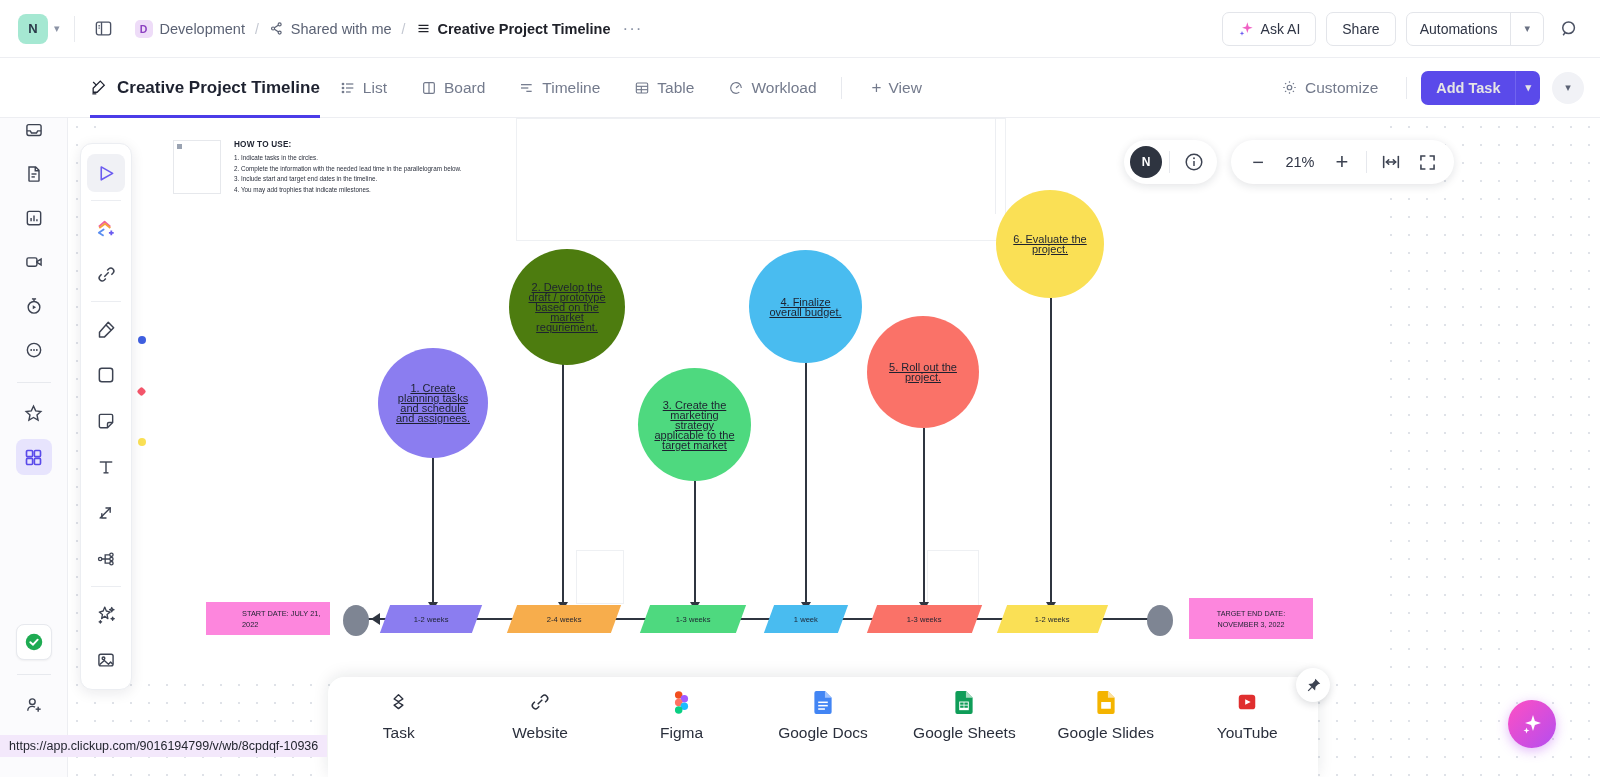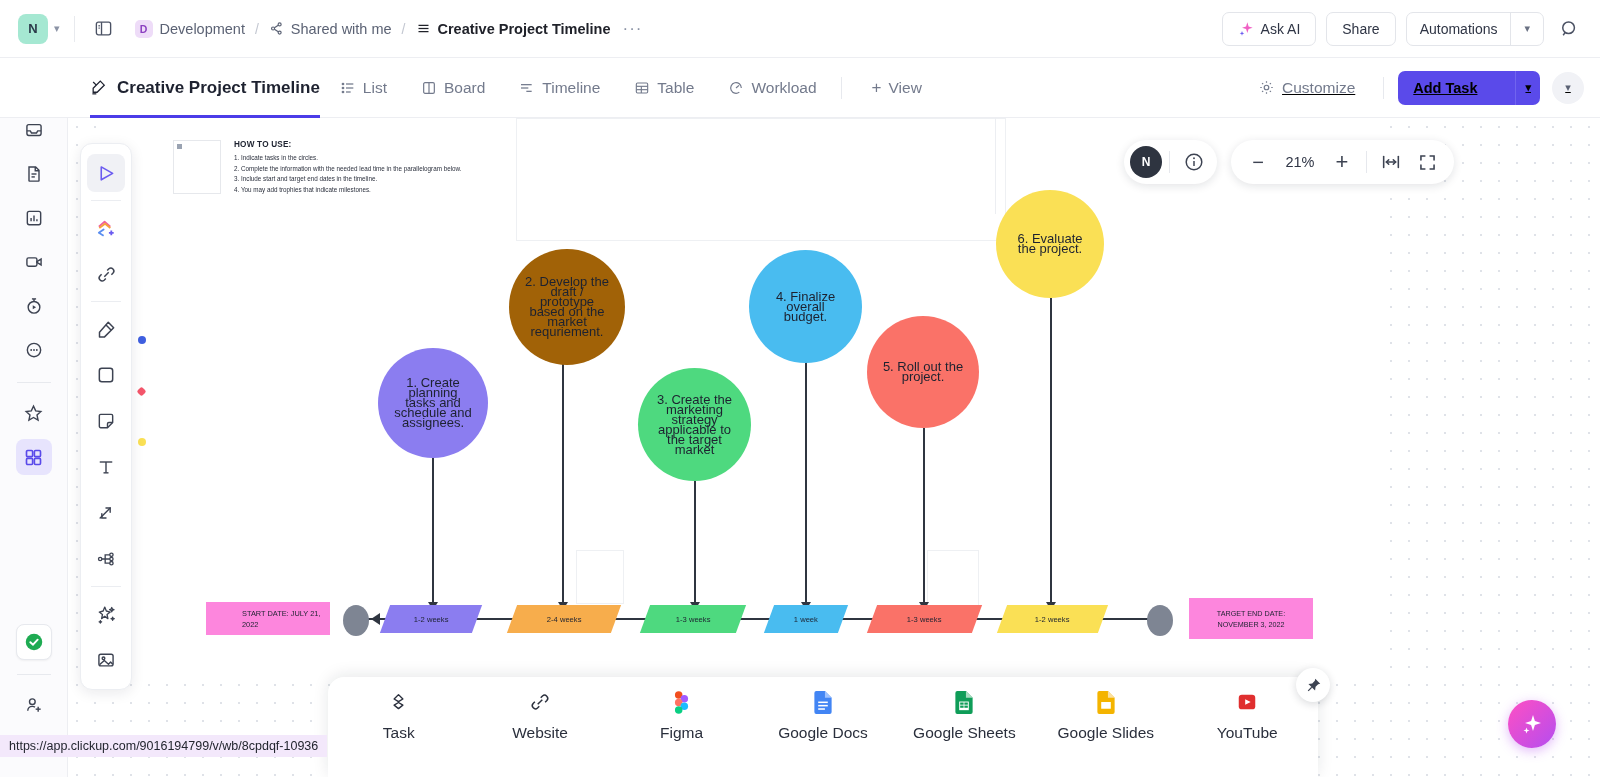--- a/index.html
+++ b/index.html
@@ -59,24 +59,24 @@
     font-size: 17px; font-weight: 600; color: #1e2230; height: 60px; position: relative; cursor: pointer;
   }
   .vb-title::after {
     content: ''; position: absolute; left: 0; right: 0; bottom: 0; height: 2.5px; background: #4b3ce8;
   }
   .vb-tab {
     display: flex; align-items: center; gap: 7px; font-size: 15.5px; color: #737a8c;
     padding: 0 14px; height: 36px; border-radius: 6px; margin-left: 6px; cursor: pointer;
   }
   .vb-sep { width: 1px; height: 22px; background: #e7e9ee; margin: 0 10px; }
-  .vb-right { margin-left: auto; display: flex; align-items: center; gap: 12px; padding-right: 16px; text-decoration: underline; }
+  .vb-right { margin-left: auto; display: flex; align-items: center; gap: 12px; padding-right: 16px; }
   .btn-primary {
-    height: 34px; background: #5a4aea; color: #000000; border-radius: 7px; display: flex; align-items: center;
-    font-size: 14.5px; font-weight: 600; overflow: hidden; cursor: pointer; gap: 23px;
+    height: 34px; background: #5a4aea; color: #e5e5e5; border-radius: 7px; display: flex; align-items: center;
+    font-size: 14.5px; font-weight: 600; overflow: hidden; cursor: pointer;
   }
   .btn-primary .lbl { padding: 0 15px; height: 100%; display: flex; align-items: center; }
   .btn-primary .cv { padding: 0 9px; height: 100%; display: flex; align-items: center; border-left: 1px solid #7164ef; font-size: 11px; }
   .round-btn {
     width: 32px; height: 32px; border-radius: 50%; background: #f1f2f6; color: #5b6274;
     display: flex; align-items: center; justify-content: center; font-size: 11px; cursor: pointer;
   }
 
   
   .rail {
@@ -134,22 +134,23 @@
     content: ''; position: absolute; left: 3px; top: 3px; width: 5px; height: 5px; background: #9aa3b2;
   }
   .howto {
     position: absolute; left: 234px; top: 140px; width: 260px; color: #1d2230;
   }
   .howto .h { font-size: 8.2px; font-weight: 700; letter-spacing: .2px; margin-bottom: 4px; }
   .howto .l { font-size: 6.3px; line-height: 10.6px; color: #2a2f3c; }
 
   .circle {
     position: absolute; border-radius: 50%; display: flex; align-items: center; justify-content: center;
-    text-align: center; color: #1d2230; font-size: 13px; line-height: 10px; padding: 0 14px;
+    text-align: center; color: #1d2230; font-size: 11px; line-height: 10px; padding: 0 14px;
     cursor: pointer;
+    text-decoration: underline;
   }
   .stem { position: absolute; width: 2px; background: #2f3540; }
   .arrowhead {
     position: absolute; width: 0; height: 0;
     border-left: 5.5px solid transparent; border-right: 5.5px solid transparent; border-top: 8px solid #2f3540;
   }
 
   .tl-axis { position: absolute; height: 2px; background: #2f3540; }
   .tl-cap { position: absolute; border-radius: 50%; background: #7e8593; }
   .para {
@@ -504,21 +505,21 @@
 
     <div class="stem" style="left:855px;top:310px;height:177px;"></div>
     <div class="arrowhead" style="left:850.5px;top:484px;"></div>
 
     <div class="stem" style="left:982px;top:180px;height:307px;"></div>
     <div class="arrowhead" style="left:977.5px;top:484px;"></div>
 
     <div class="circle" style="left:310px;top:230px;width:110px;height:110px;background:#8b7df0;">
       <span>1. Create planning tasks and schedule and assignees.</span>
     </div>
-    <div class="circle" style="left:441px;top:131px;width:116px;height:116px;background:#a16207;">
+    <div class="circle" style="left:441px;top:131px;width:116px;height:116px;background:#4d7c0f;">
       <span>2. Develop the draft / prototype based on the market requriement.</span>
     </div>
     <div class="circle" style="left:570px;top:250px;width:113px;height:113px;background:#4ed97f;">
       <span>3. Create the marketing strategy applicable to the target market</span>
     </div>
     <div class="circle" style="left:681px;top:132px;width:113px;height:113px;background:#49bcf0;">
       <span>4. Finalize overall budget.</span>
     </div>
     <div class="circle" style="left:799px;top:198px;width:112px;height:112px;background:#fa7268;">
       <span>5. Roll out the project.</span>

